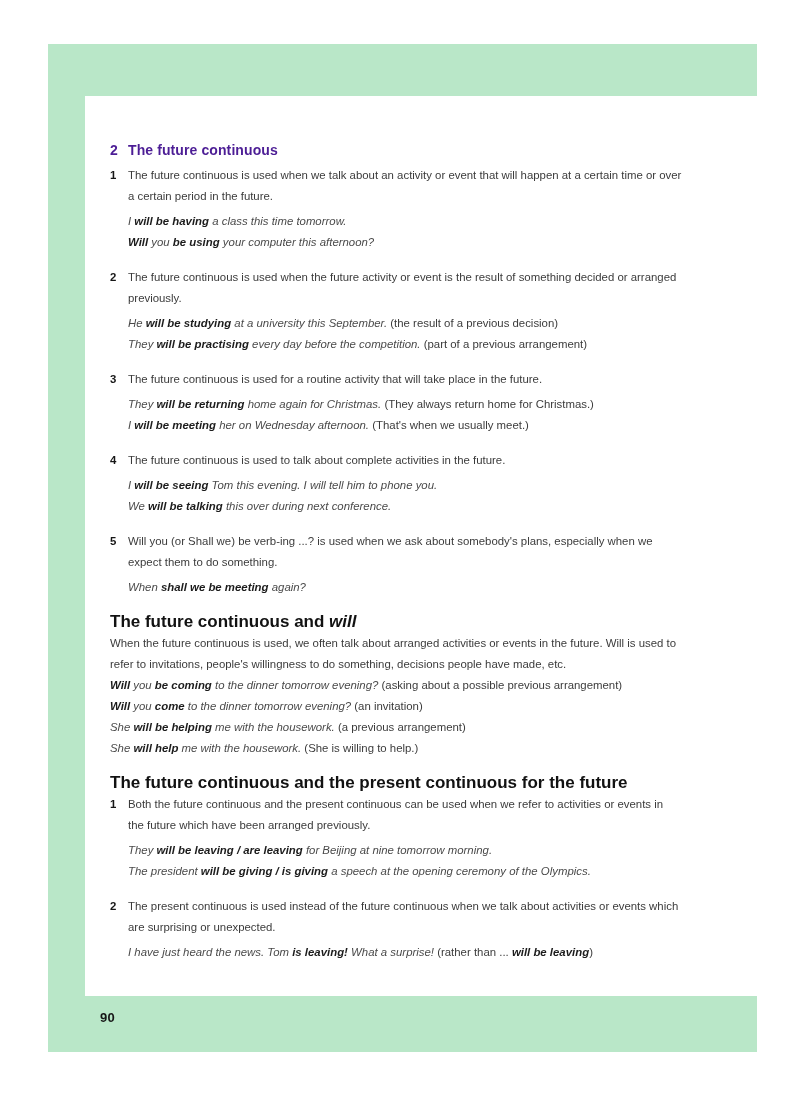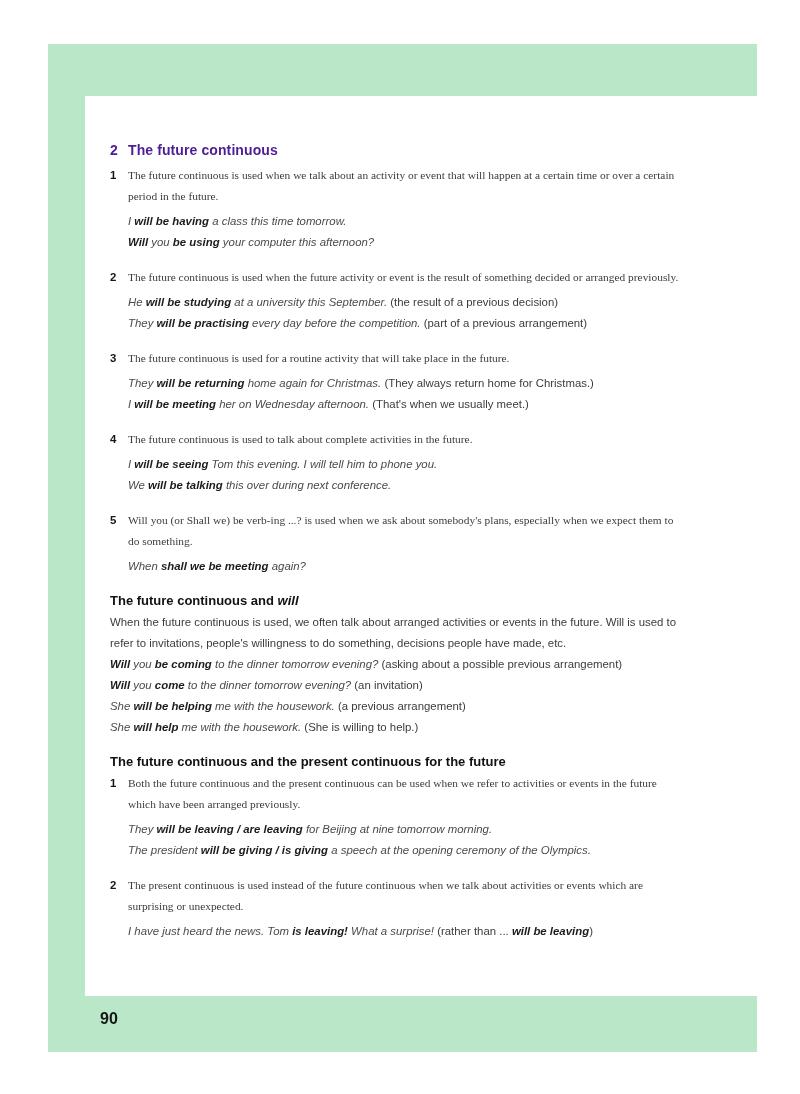--- a/index.html
+++ b/index.html
@@ -38,21 +38,21 @@
     top: 96px;
     width: 672px;
     height: 900px;
     background: #ffffff;
   }
 
   .page-number {
     position: absolute;
     left: 100px;
     top: 1010px;
-    font-size: 16px;
+    font-size: 13px;
     font-weight: bold;
     color: #161616;
     letter-spacing: 0.2px;
     text-align: center;
   }
 
   
   .content {
     position: absolute;
     left: 110px;
@@ -88,21 +88,20 @@
     top: 0;
     font-weight: bold;
     color: #161616;
     font-size: 11.4px;
   }
   .item p {
     margin: 0;
   }
   .item p.rule {
     color: #3b3b3b;
-    font-family: Liberation Serif, serif;
   }
   .item p.example,
   p.example {
     font-style: italic;
     color: #4a4a4a;
     margin: 0;
   }
   .item p.example .b,
   p.example .b {
     font-weight: bold;
@@ -112,21 +111,21 @@
   }
   .item p.example .r,
   p.example .r {
     font-style: normal;
     color: #3b3b3b;
   }
 
   .subhead {
     font-weight: bold;
     color: #121212;
-    font-size: 13px;
+    font-size: 17px;
     margin: 0 0 1px 0;
     line-height: 20px;
   }
   .subhead .it {
     font-style: italic;
     font-weight: bold;
   }
 
   .block {
     margin-bottom: 14px;

